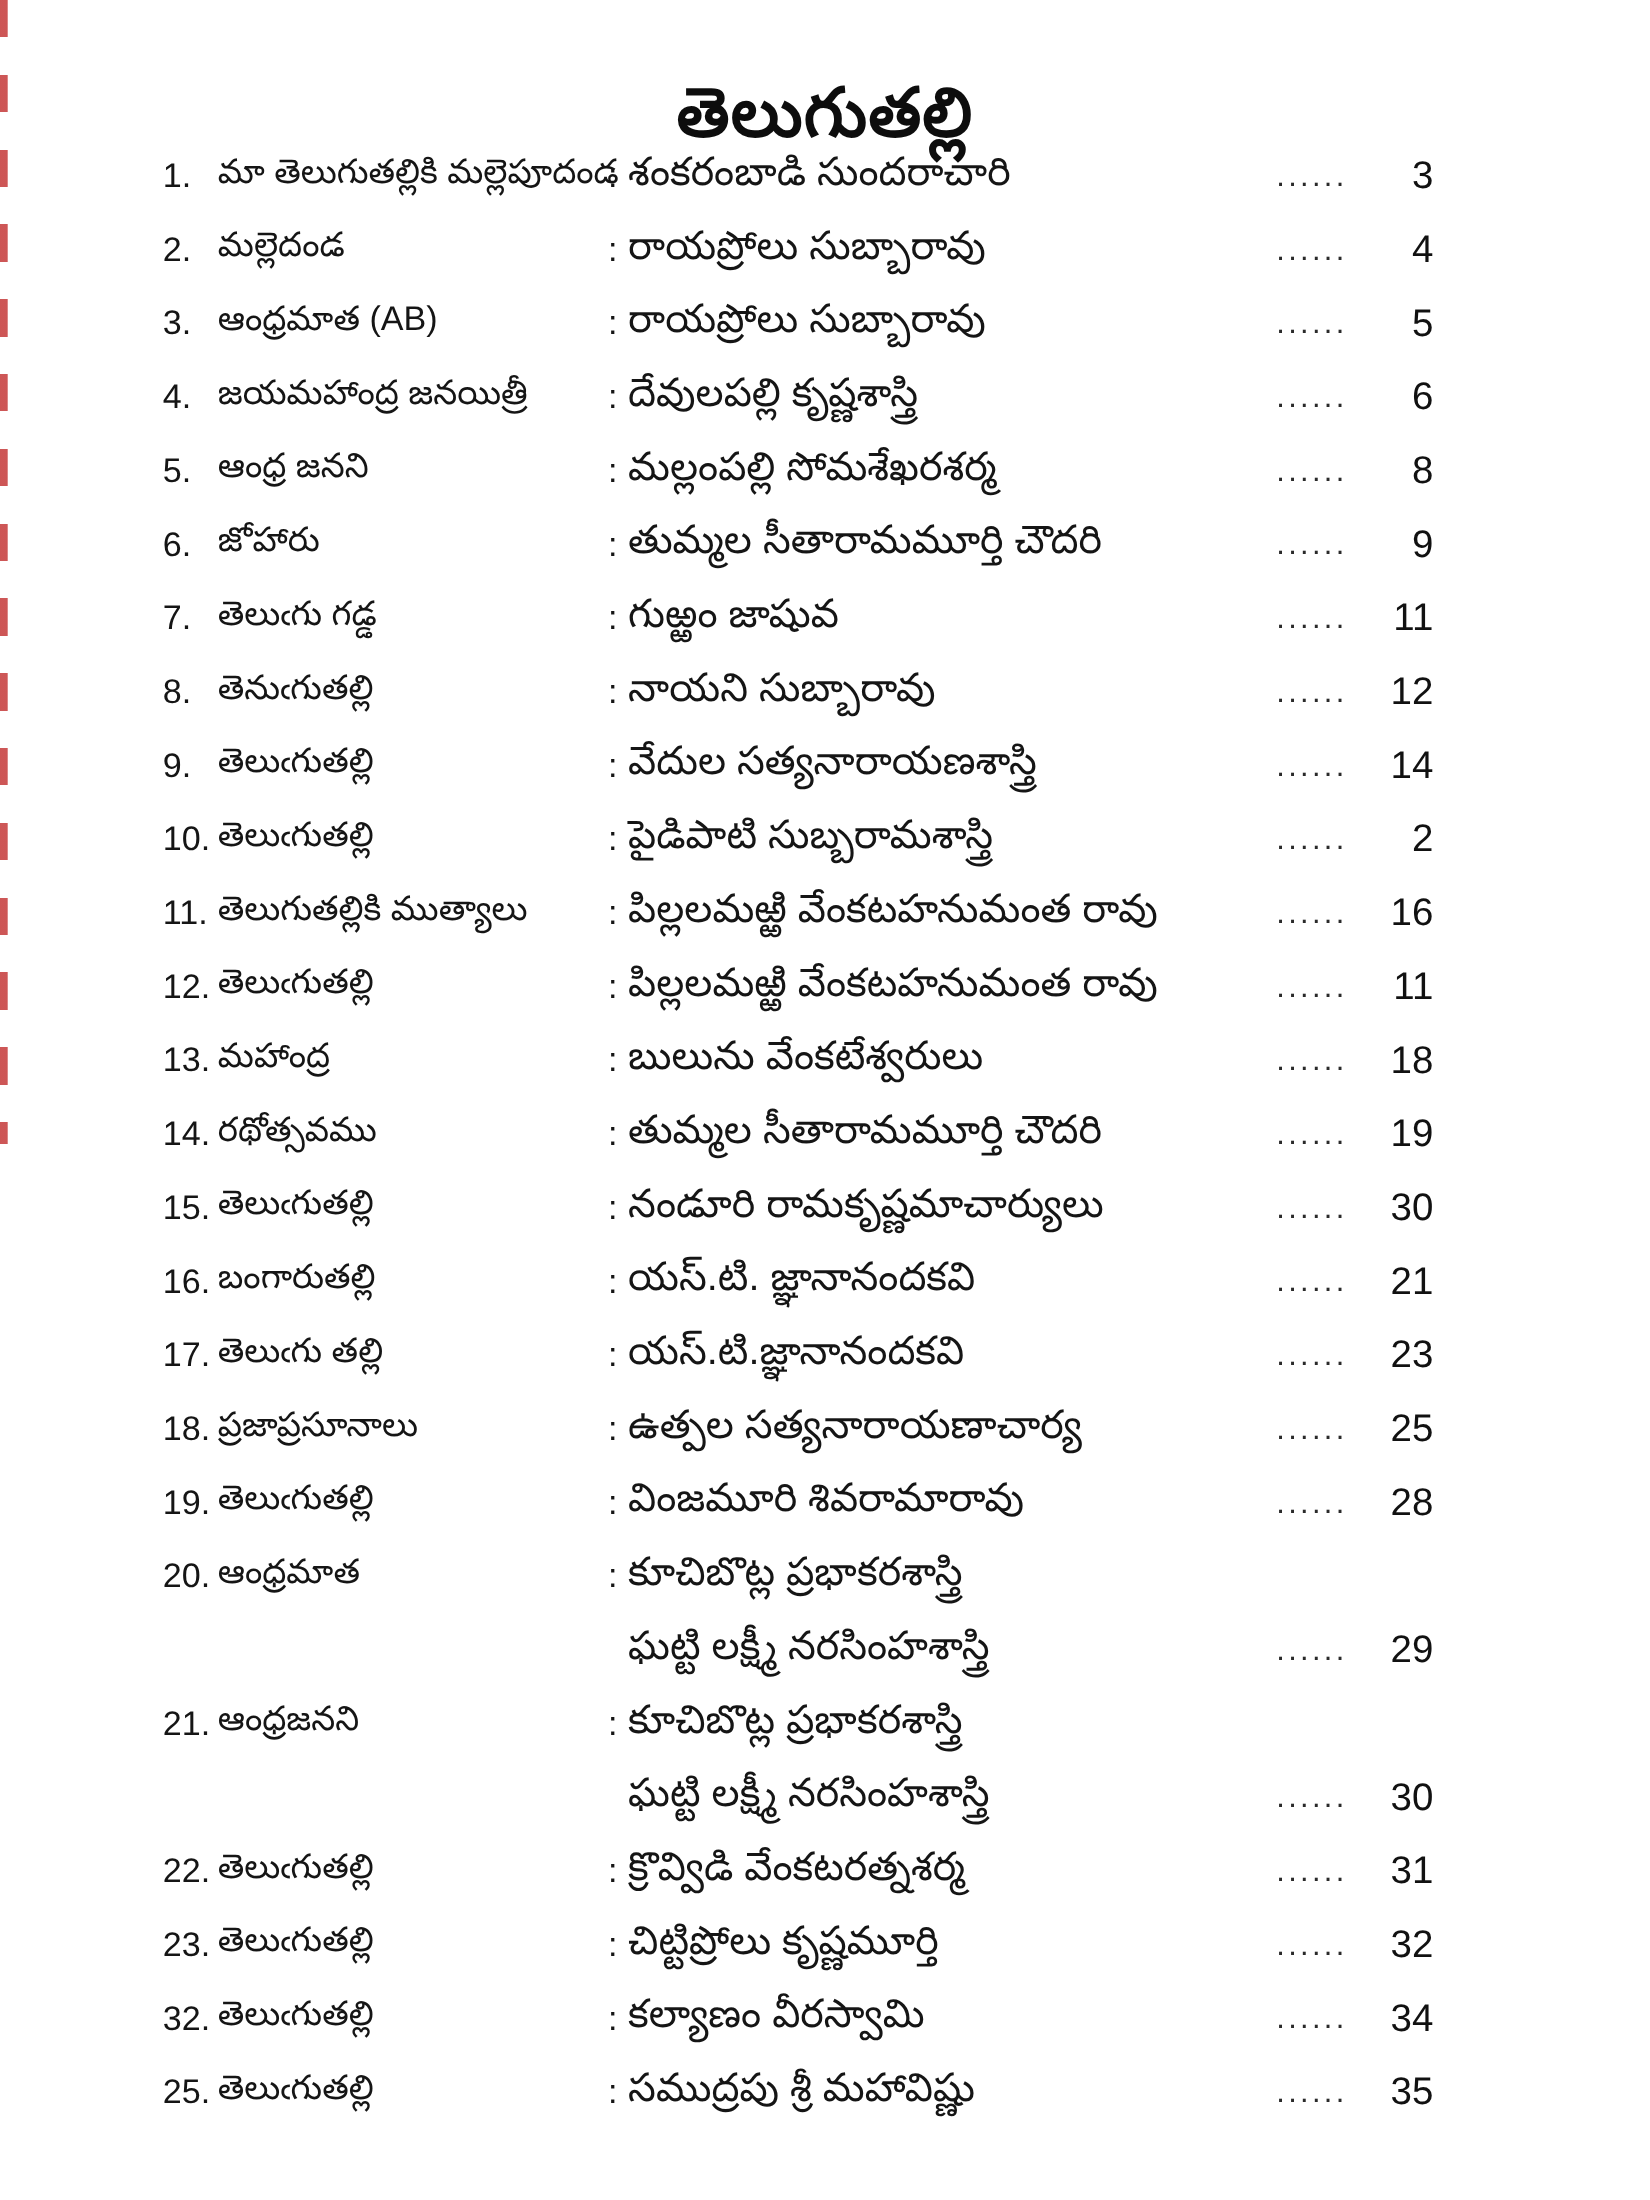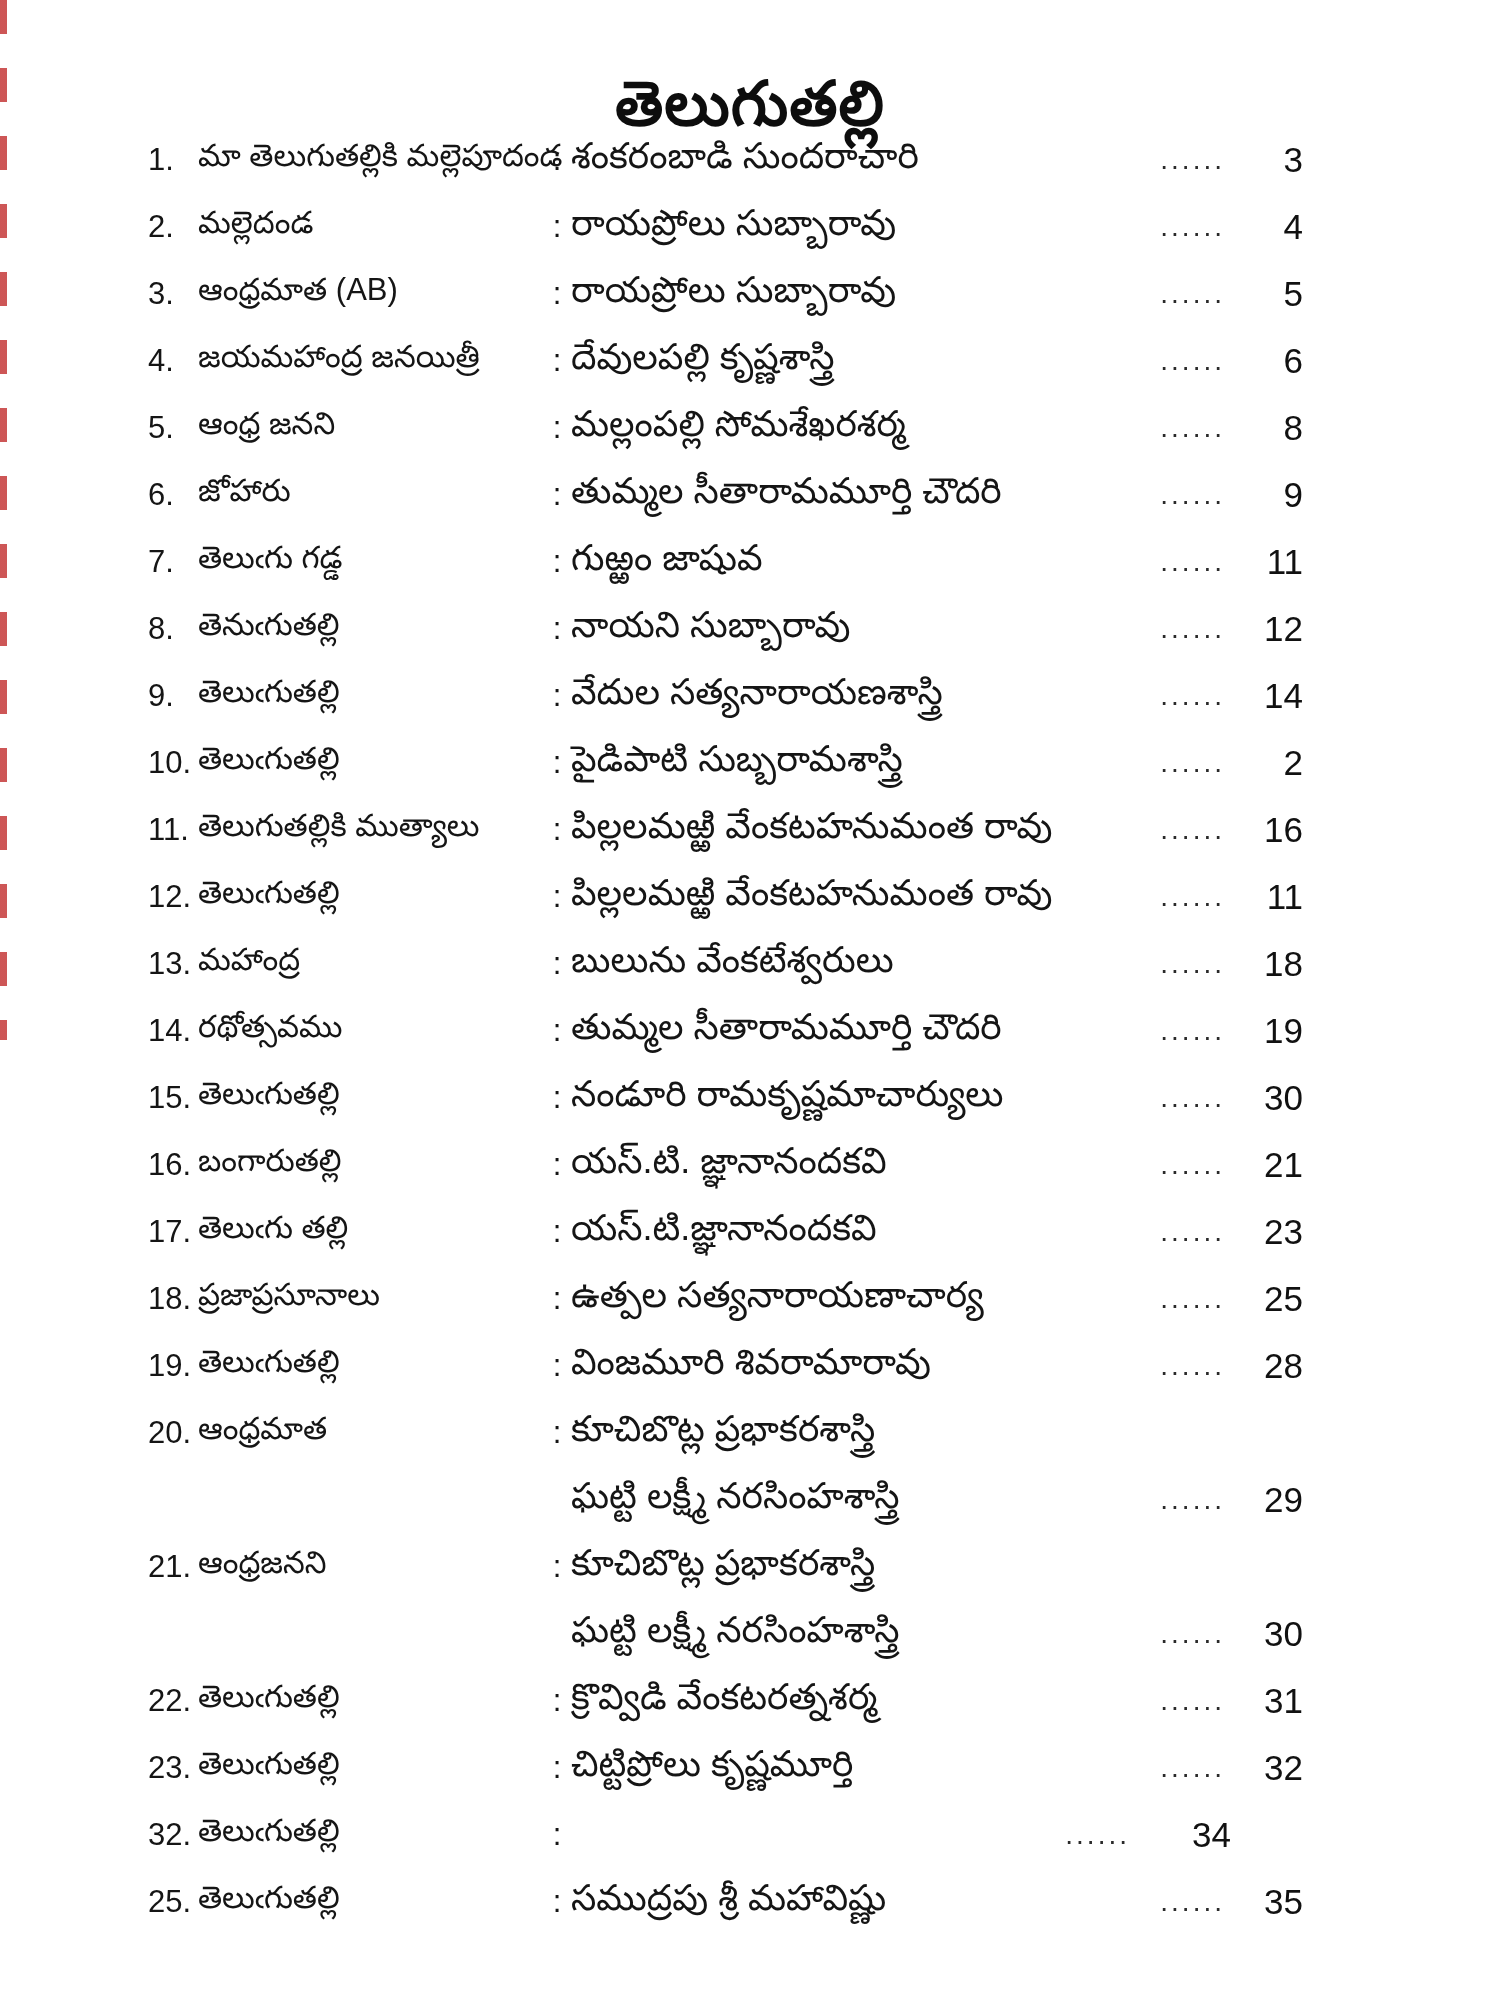--- a/index.html
+++ b/index.html
@@ -341,20 +341,21 @@
           <span class="author">చిట్టిప్రోలు కృష్ణమూర్తి</span>
           <span class="dots">......</span>
           <span class="page-num">32</span>
         </div>
       </div>
       <div class="entry">
         <div class="line">
           <span class="num">32.</span>
           <span class="title-cell">తెలుఁగుతల్లి</span>
           <span class="colon">:</span>
+          <span class="author">కల్యాణం వీరస్వామి</span>
           <span class="dots">......</span>
           <span class="page-num">34</span>
         </div>
       </div>
       <div class="entry">
         <div class="line">
           <span class="num">25.</span>
           <span class="title-cell">తెలుఁగుతల్లి</span>
           <span class="colon">:</span>
           <span class="author">సముద్రపు శ్రీ మహావిష్ణు</span>

